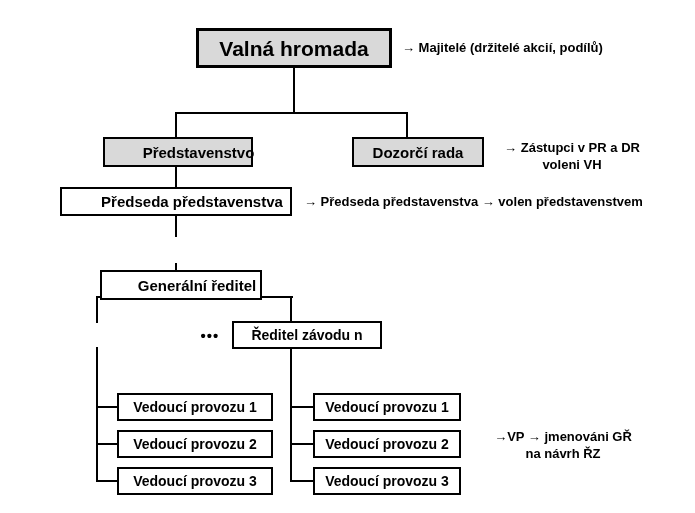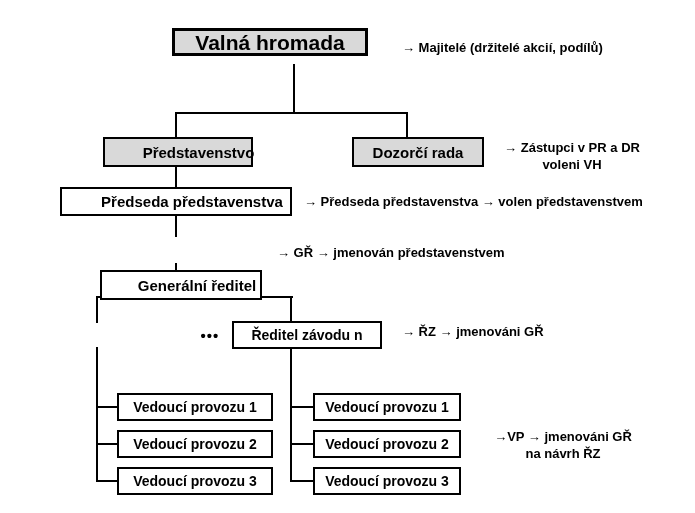--- a/index.html
+++ b/index.html
@@ -60,21 +60,21 @@
   <div class="line" style="left:290px;top:296px;width:2px;height:27px;"></div>
   <div class="line" style="left:96px;top:347px;width:2px;height:135px;"></div>
   <div class="line" style="left:290px;top:347px;width:2px;height:135px;"></div>
   <div class="line" style="left:96px;top:406px;width:23px;height:2px;"></div>
   <div class="line" style="left:96px;top:443px;width:23px;height:2px;"></div>
   <div class="line" style="left:96px;top:480px;width:23px;height:2px;"></div>
   <div class="line" style="left:290px;top:406px;width:24px;height:2px;"></div>
   <div class="line" style="left:290px;top:443px;width:24px;height:2px;"></div>
   <div class="line" style="left:290px;top:480px;width:24px;height:2px;"></div>
 
-  <div class="node gray root" style="left:172px;top:28px;width:196px;height:28px;">Valná hromada</div>
+  <div class="node gray root" style="left:196px;top:28px;width:196px;height:40px;">Valná hromada</div>
 
   <div class="node gray tier2" style="left:103px;top:137px;width:150px;height:30px;padding-left:41px;">Představenstvo</div>
 
   <div class="node gray tier2" style="left:352px;top:137px;width:132px;height:30px;">Dozorčí rada</div>
 
   <div class="node tier3" style="left:60px;top:187px;width:232px;height:29px;">Předseda představenstva</div>
 
   <div class="node tier3" style="left:100px;top:235px;width:162px;height:30px;margin-top:35px;">Generální ředitel</div>
 
 
@@ -92,22 +92,20 @@
 
   <div class="ann" style="left:402px;top:39px;">→  Majitelé (držitelé akcií, podílů)</div>
 
   <div class="ann twoline" style="left:487px;top:139px;width:170px;">
     <span>→  Zástupci v PR a DR</span>
     <span>voleni VH</span>
   </div>
 
   <div class="ann" style="left:304px;top:193px;">→  Předseda představenstva → volen  představenstvem</div>
 
-  <div class="ann" style="left:277px;top:244px;">→  GŘ → jmenován představenstvem</div>
 
-  <div class="ann" style="left:402px;top:323px;">→ ŘZ → jmenováni GŘ</div>
 
   <div class="ann twoline" style="left:481px;top:428px;width:164px;">
     <span>→VP → jmenováni GŘ</span>
     <span>na návrh ŘZ</span>
   </div>
 
 </div>
 
 </body></html>

